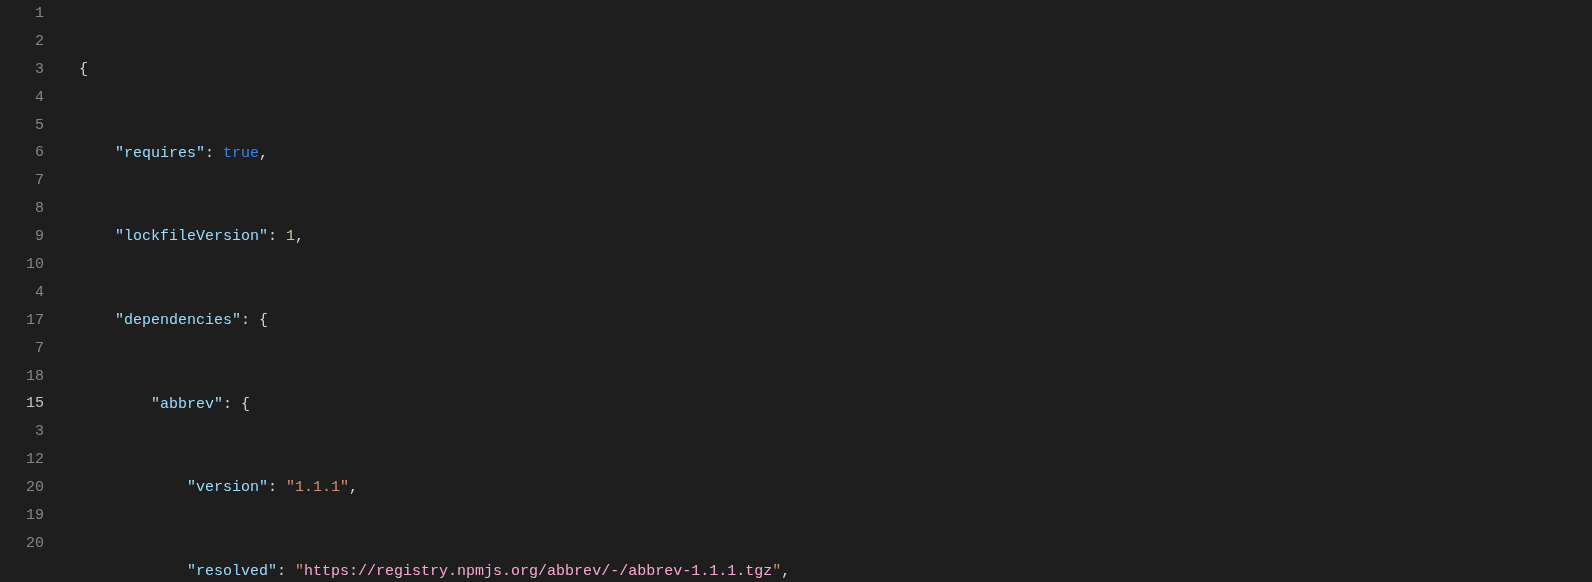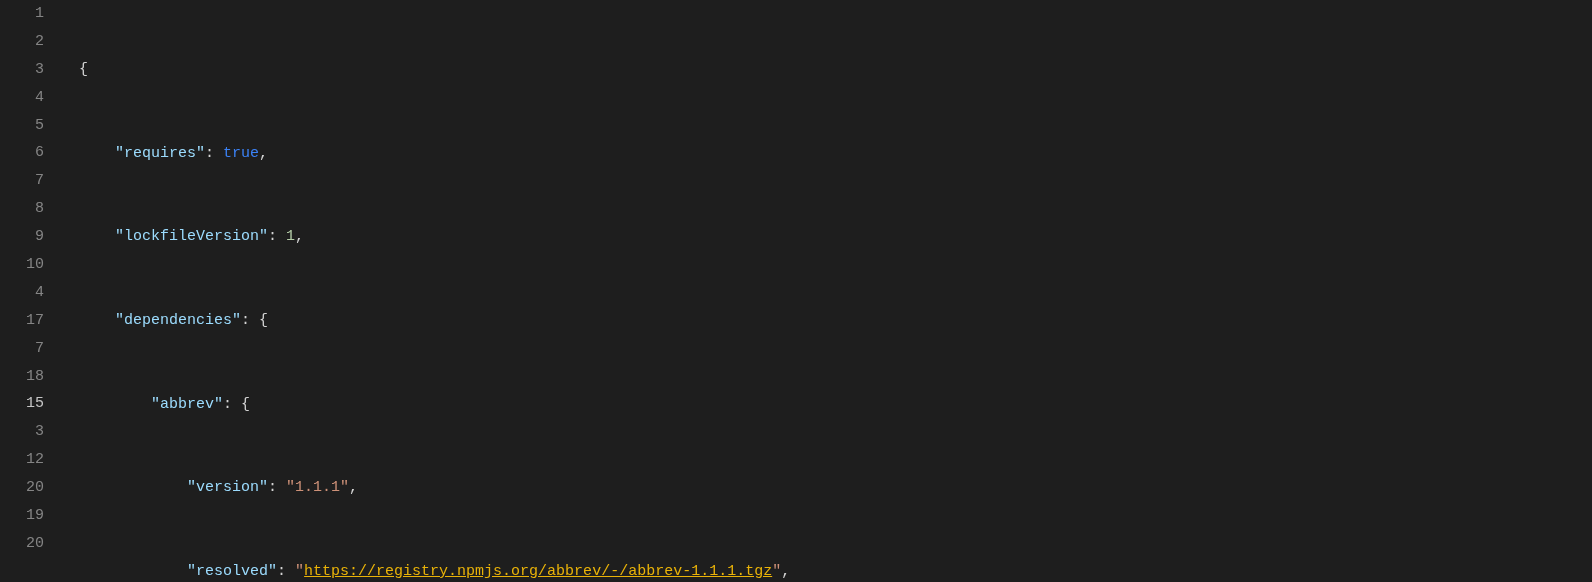--- a/index.html
+++ b/index.html
@@ -34,21 +34,21 @@
     .code {
       flex: 1;
       white-space: pre;
     }
     .code-line {
       height: 27.9px;
       position: relative;
     }
     .key { color: #9cdcfe; }
     .str { color: #ce9178; }
-    .url { color: #eab308; text-decoration: underline; }
+    .url { color: #f9a8d4; }
     .bool { color: #3b82f6; }
     .num { color: #b5cea8; }
     .punc { color: #d4d4d4; }
   </style>
 </head>
 <body>
 
 <div class="editor">
   <div class="gutter">
     <div class="gutter-line">1</div>

